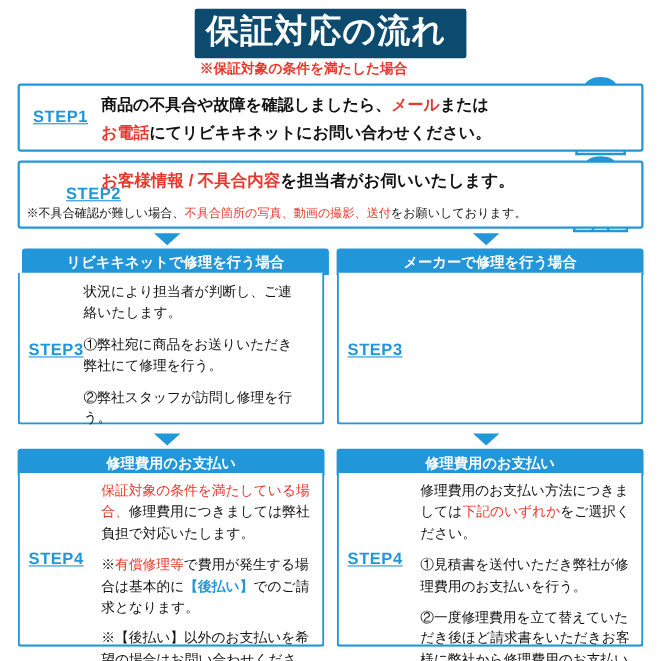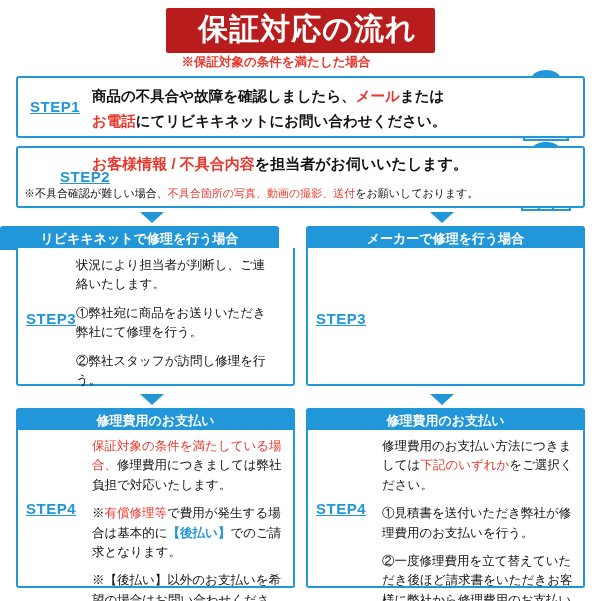--- a/index.html
+++ b/index.html
@@ -27,22 +27,22 @@
     top: 8px;
     left: 0;
     width: 601px;
     text-align: center;
   }
   .title {
     display: inline-block;
     font-size: 30px;
     font-weight: bold;
     color: #ffffff;
-    background: #b91c1c;
-    padding: 4px 18px 6px 32px;
+    background: #0c4a6e;
+    padding: 4px 18px 6px 10px;
     letter-spacing: 1px;
     line-height: 1.15;
     border-radius: 2px;
   }
   .subtitle {
     position: absolute;
     top: 54px;
     left: 0;
     width: 552px;
     text-align: center;
@@ -115,21 +115,21 @@
     box-sizing: border-box;
     background: #2196d8;
     color: #ffffff;
     font-weight: bold;
     font-size: 13px;
     text-align: center;
     border-radius: 3px 3px 0 0;
     padding-top: 4px;
     height: 24px;
   }
-  #head-l1 { left: 0; top: 226px; width: 279px; }
+  #head-l1 { left: 20px; top: 226px; width: 279px; }
   #head-r1 { left: 306px; top: 226px; width: 279px; }
   #head-l2 { left: 16px; top: 408px; width: 279px; }
   #head-r2 { left: 306px; top: 408px; width: 279px; }
 
   
   #step3-left-box { left: 16px; top: 248px; width: 279px; height: 138px; border-top: none; border-radius: 0 0 3px 3px;}
   #step3-right-box { left: 306px; top: 248px; width: 279px; height: 138px; border-top: none; border-radius: 0 0 3px 3px;}
   #step3-left-label { left: 26px; top: 310px; }
   #step3-right-label { left: 316px; top: 310px; }
   .body-text {

